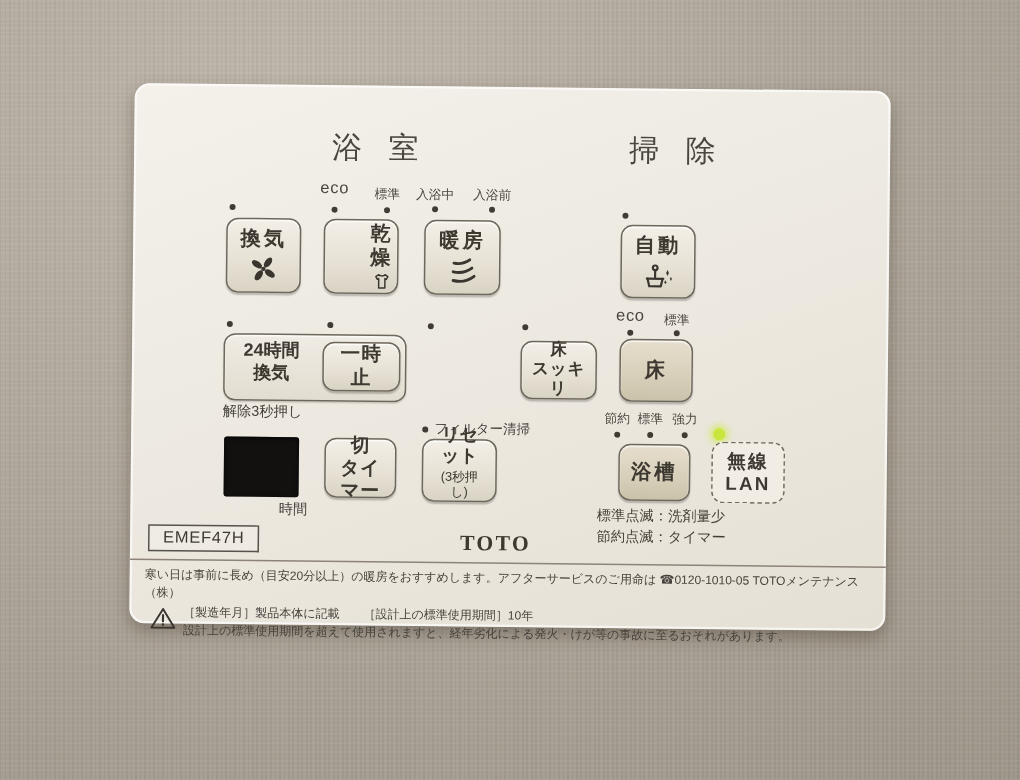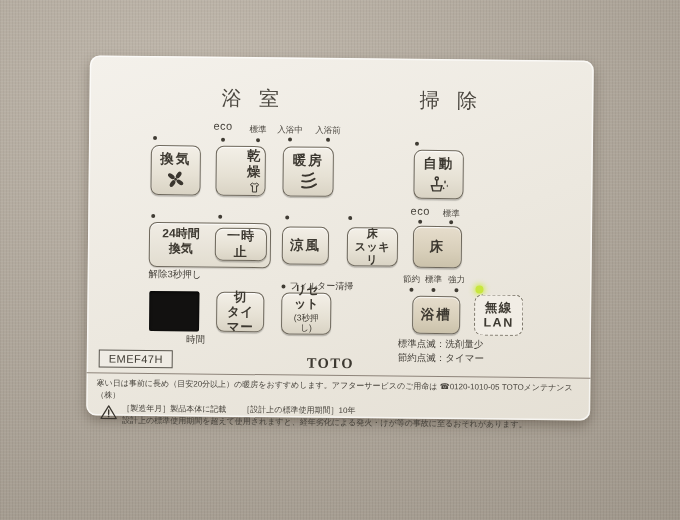--- a/index.html
+++ b/index.html
@@ -126,23 +126,20 @@
 
     <div class="vent24">
       <div class="vent24-label pre">24時間
 換気</div>
       <button class="btn" style="right:3px;top:3.5px;width:52px;height:33px;font-size:13px;letter-spacing:1px;justify-content:center;">
         <span>一時止</span>
       </button>
     </div>
     <div class="note" style="left:61px;top:212px;">解除3秒押し</div>
 
-    <button class="btn" style="left:194px;top:169px;width:47px;height:38px;">
-      <span>涼風</span>
-    </button>
     <button class="btn" style="left:259px;top:169px;width:51px;height:39px;font-size:11px;letter-spacing:.5px;">
       <span class="pre">床
 スッキリ</span>
     </button>
     <button class="btn tan" style="left:325px;top:167px;width:49px;height:42px;">
       <span>床</span>
     </button>
 
     <div class="small-lab" style="left:324px;top:215px;">節約</div>
     <div class="small-lab" style="left:346px;top:215px;">標準</div>

